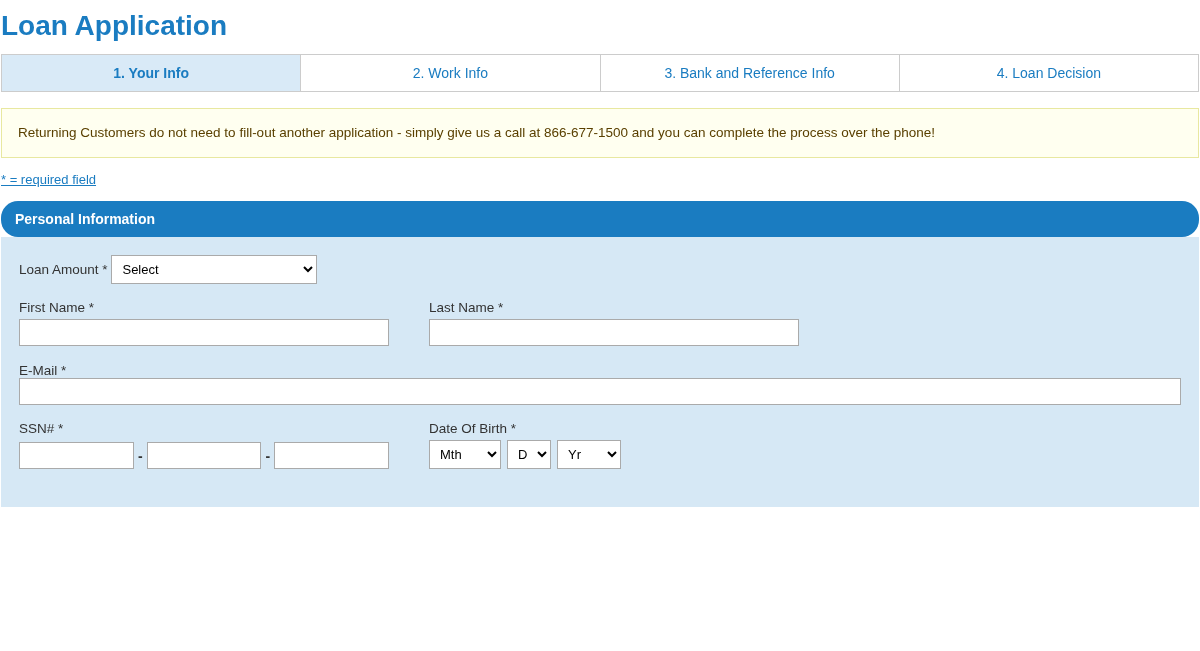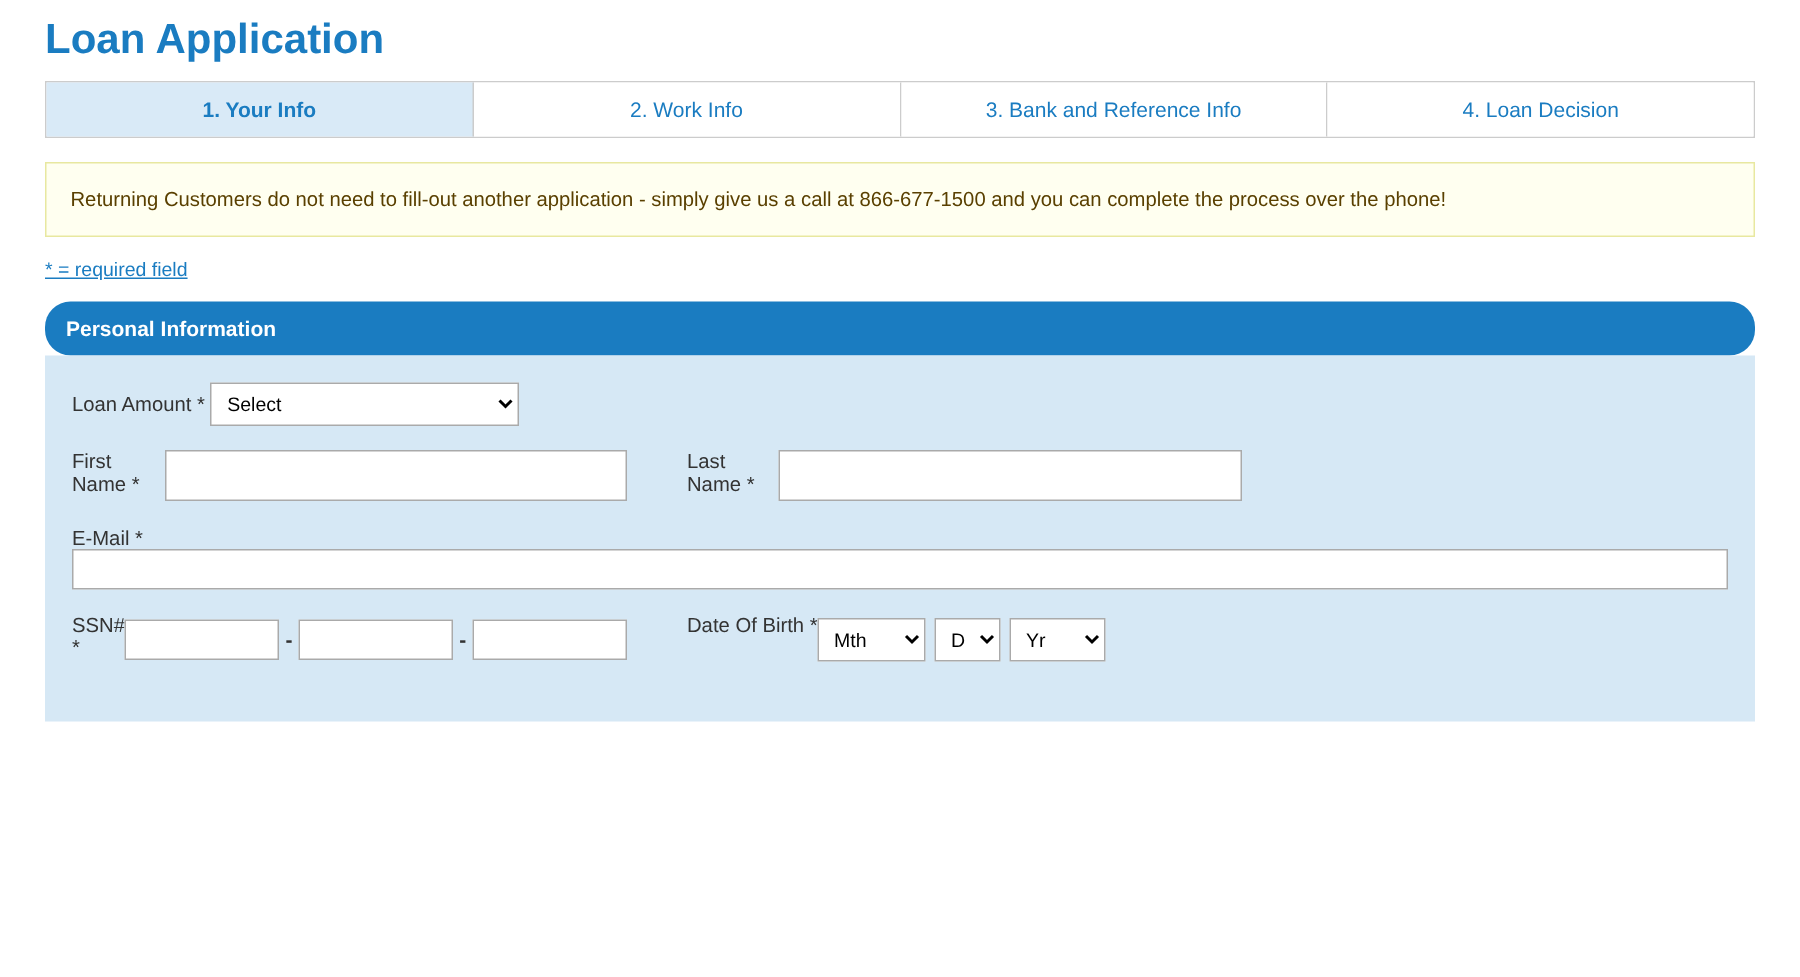--- a/index.html
+++ b/index.html
@@ -1,18 +1,18 @@
 <!DOCTYPE html>
 <html><head>
   <meta charset="utf-8">
   <style>
     * { box-sizing: border-box; margin: 0; padding: 0; }
     body { font-family: Arial, sans-serif; font-size: 14px; background: #fff; color: #333; }
 
-    .page-container { padding: 10px 30px; }
+    .page-container { padding: 10px 1px; }
 
     .page-title {
       font-size: 28px;
       font-weight: bold;
       color: #1a7cc1;
       margin-bottom: 12px;
     }
 
     
     .tabs-container {
@@ -74,22 +74,23 @@
     .form-row {
       margin-bottom: 16px;
     }
     .form-row-inline {
       display: flex;
       gap: 40px;
       margin-bottom: 16px;
     }
     .form-col {
       display: flex;
-      flex-direction: row;
+      flex-direction: column;
       min-width: 0;
+      justify-content: space-between;
     }
     .form-col-left { flex: 0 0 370px; }
     .form-col-right { flex: 0 0 370px; }
 
     label {
       font-size: 13.5px;
       margin-bottom: 4px;
       color: #333;
     }
 

